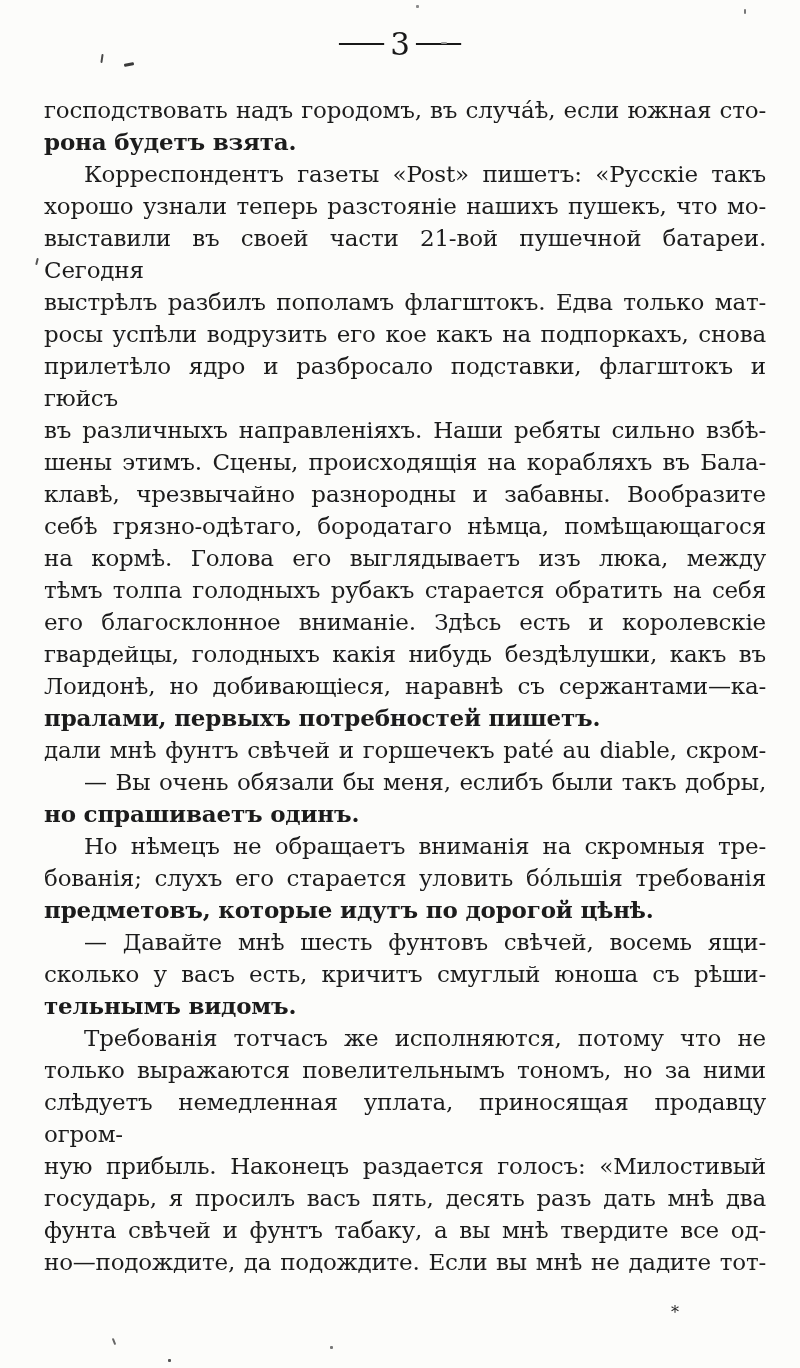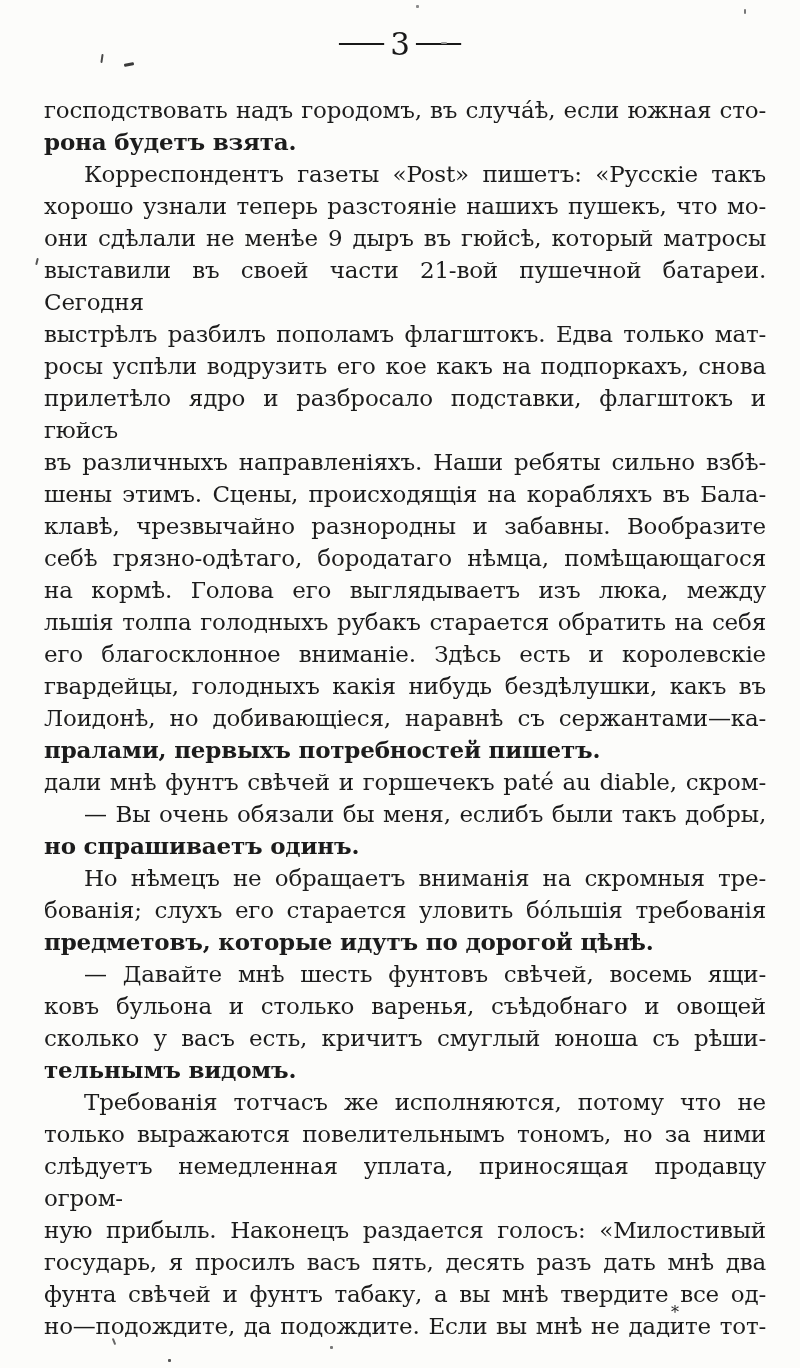--- a/index.html
+++ b/index.html
@@ -52,43 +52,41 @@
 
   <div class="hdr">
     <span class="dash">—</span><span>3</span><span class="dash">—</span>
   </div>
 
   <div class="bdy">
     <div class="ln">господствовать надъ городомъ, въ случа́ѣ, если южная сто-</div>
     <div class="ln pe">рона будетъ взята.</div>
     <div class="ln ind">Корреспондентъ газеты «Post» пишетъ: «Русскіе такъ</div>
     <div class="ln">хорошо узнали теперь разстояніе нашихъ пушекъ, что мо-</div>
-    <div class="ln">они сдѣлали не менѣе 9 дыръ въ гюйсѣ, который матросы</div>
     <div class="ln">выставили въ своей части 21-вой пушечной батареи. Сегодня</div>
     <div class="ln">выстрѣлъ разбилъ пополамъ флагштокъ. Едва только мат-</div>
     <div class="ln">росы успѣли водрузить его кое какъ на подпоркахъ, снова</div>
     <div class="ln">прилетѣло ядро и разбросало подставки, флагштокъ и гюйсъ</div>
     <div class="ln">въ различныхъ направленіяхъ. Наши ребяты сильно взбѣ-</div>
     <div class="ln">шены этимъ. Сцены, происходящія на корабляхъ въ Бала-</div>
     <div class="ln">клавѣ, чрезвычайно разнородны и забавны. Вообразите</div>
     <div class="ln">себѣ грязно-одѣтаго, бородатаго нѣмца, помѣщающагося</div>
     <div class="ln">на кормѣ. Голова его выглядываетъ изъ люка, между</div>
-    <div class="ln">льшія толпа голодныхъ рубакъ старается обратить на себя</div>
+    <div class="ln">тѣмъ толпа голодныхъ рубакъ старается обратить на себя</div>
     <div class="ln">его благосклонное вниманіе. Здѣсь есть и королевскіе</div>
     <div class="ln">гвардейцы, голодныхъ какія нибудь бездѣлушки, какъ въ</div>
     <div class="ln">Лоидонѣ, но добивающіеся, наравнѣ съ сержантами—ка-</div>
     <div class="ln pe">пралами, первыхъ потребностей пишетъ.</div>
     <div class="ln">дали мнѣ фунтъ свѣчей и горшечекъ paté au diable, скром-</div>
     <div class="ln ind">— Вы очень обязали бы меня, еслибъ были такъ добры,</div>
     <div class="ln pe">но спрашиваетъ одинъ.</div>
     <div class="ln ind">Но нѣмецъ не обращаетъ вниманія на скромныя тре-</div>
     <div class="ln">бованія; слухъ его старается уловить бо́льшія требованія</div>
     <div class="ln pe">предметовъ, которые идутъ по дорогой цѣнѣ.</div>
     <div class="ln ind">— Давайте мнѣ шесть фунтовъ свѣчей, восемь ящи-</div>
-    <div class="ln">ковъ бульона и столько варенья, съѣдобнаго и овощей</div>
     <div class="ln">сколько у васъ есть, кричитъ смуглый юноша съ рѣши-</div>
     <div class="ln pe">тельнымъ видомъ.</div>
     <div class="ln ind">Требованія тотчасъ же исполняются, потому что не</div>
     <div class="ln">только выражаются повелительнымъ тономъ, но за ними</div>
     <div class="ln">слѣдуетъ немедленная уплата, приносящая продавцу огром-</div>
     <div class="ln">ную прибыль. Наконецъ раздается голосъ: «Милостивый</div>
     <div class="ln">государь, я просилъ васъ пять, десять разъ дать мнѣ два</div>
     <div class="ln">фунта свѣчей и фунтъ табаку, а вы мнѣ твердите все од-</div>
     <div class="ln">но—подождите, да подождите. Если вы мнѣ не дадите тот-</div>
 

